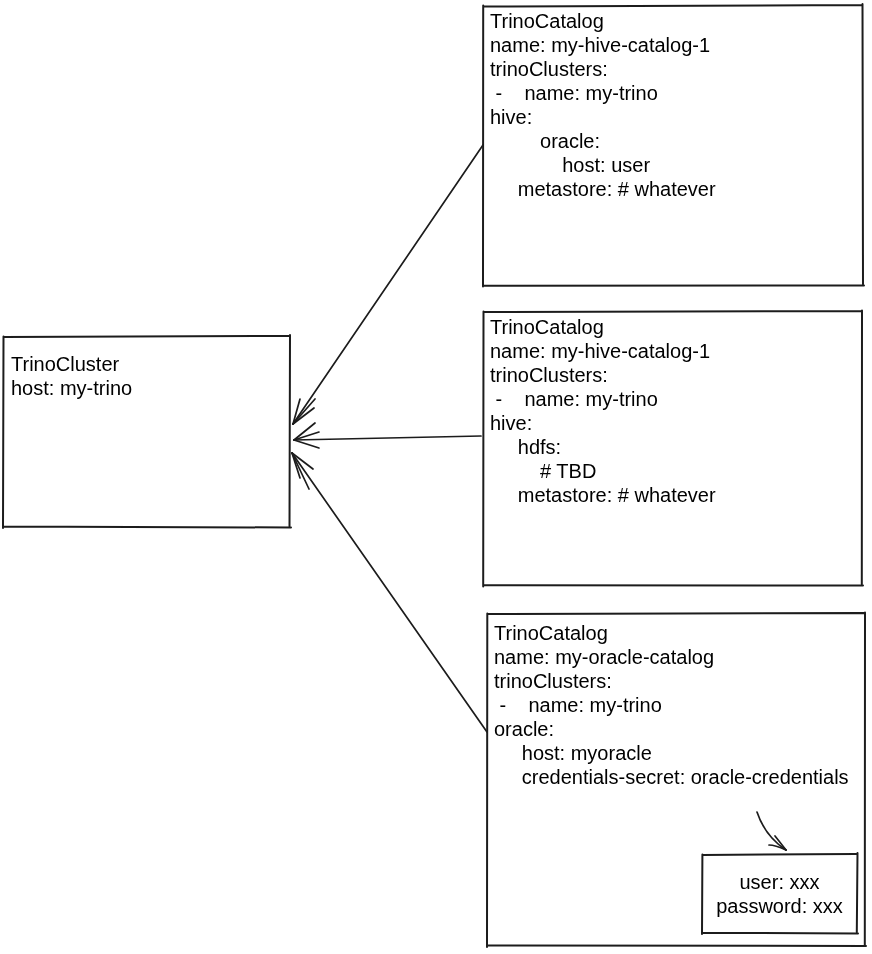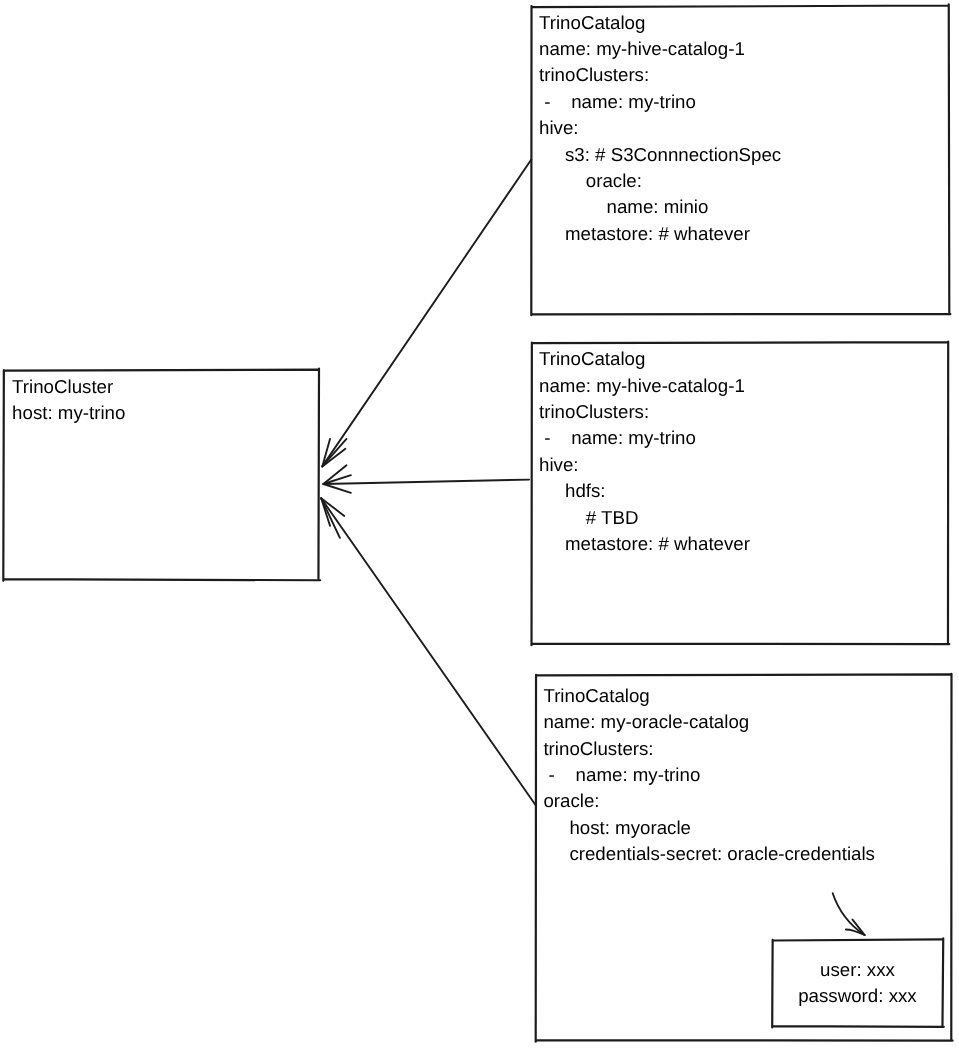--- a/index.html
+++ b/index.html
@@ -1,19 +1,19 @@
 <!DOCTYPE html>
 <html><head>
 <meta charset="utf-8">
 <style>
   html,body{margin:0;padding:0;background:#ffffff;}
   body{width:872px;height:954px;font-family:"Liberation Sans",sans-serif;}
   .canvas{position:relative;width:872px;height:954px;overflow:hidden;background:#ffffff;}
   svg.stroke-layer{position:absolute;left:0;top:0;z-index:1;}
-  .box{position:absolute;z-index:2;box-sizing:border-box;color:#000;font-size:17px;line-height:24px;}
+  .box{position:absolute;z-index:2;box-sizing:border-box;color:#000;font-size:20px;line-height:24px;}
   .yline{white-space:pre;}
   .centered{display:flex;flex-direction:column;justify-content:center;align-items:center;text-align:right;}
 </style>
 </head>
 <body>
 
 <div class="canvas">
 
   <svg class="stroke-layer" width="872" height="954" viewBox="0 0 872 954" fill="none" stroke="#1c1c1c" stroke-width="2" stroke-linecap="round">
 
@@ -44,34 +44,33 @@
       <line x1="292" y1="453" x2="309" y2="489"></line>
     </g>
 
     <g stroke-width="1.7">
       <path d="M 757 812 Q 765 836 786 850"></path>
       <path d="M 786 850 Q 779 841 775 836"></path>
       <path d="M 786 850 Q 775 845 769 845"></path>
     </g>
   </svg>
 
-  <div class="box" style="left:3px;top:336px;width:287px;height:222px;padding:4px 0 0 8px;">
+  <div class="box" style="left:3px;top:336px;width:287px;height:222px;padding:16px 0 0 8px;">
     <div class="yline">TrinoCluster</div>
     <div class="yline">host: my-trino</div>
   </div>
 
   <div class="box" style="left:483px;top:5px;width:380px;height:280px;padding:4px 0 0 7px;">
     <div class="yline">TrinoCatalog</div>
     <div class="yline">name: my-hive-catalog-1</div>
     <div class="yline">trinoClusters:</div>
     <div class="yline"> -    name: my-trino</div>
     <div class="yline">hive:</div>
-    <div class="yline">     s3: # S3ConnnectionSpec</div>
     <div class="yline">         oracle:</div>
-    <div class="yline">             name: minio</div>
+    <div class="yline">             host: user</div>
     <div class="yline">     metastore: # whatever</div>
   </div>
 
   <div class="box" style="left:483px;top:311px;width:379px;height:274px;padding:4px 0 0 7px;">
     <div class="yline">TrinoCatalog</div>
     <div class="yline">name: my-hive-catalog-1</div>
     <div class="yline">trinoClusters:</div>
     <div class="yline"> -    name: my-trino</div>
     <div class="yline">hive:</div>
     <div class="yline">     hdfs:</div>

